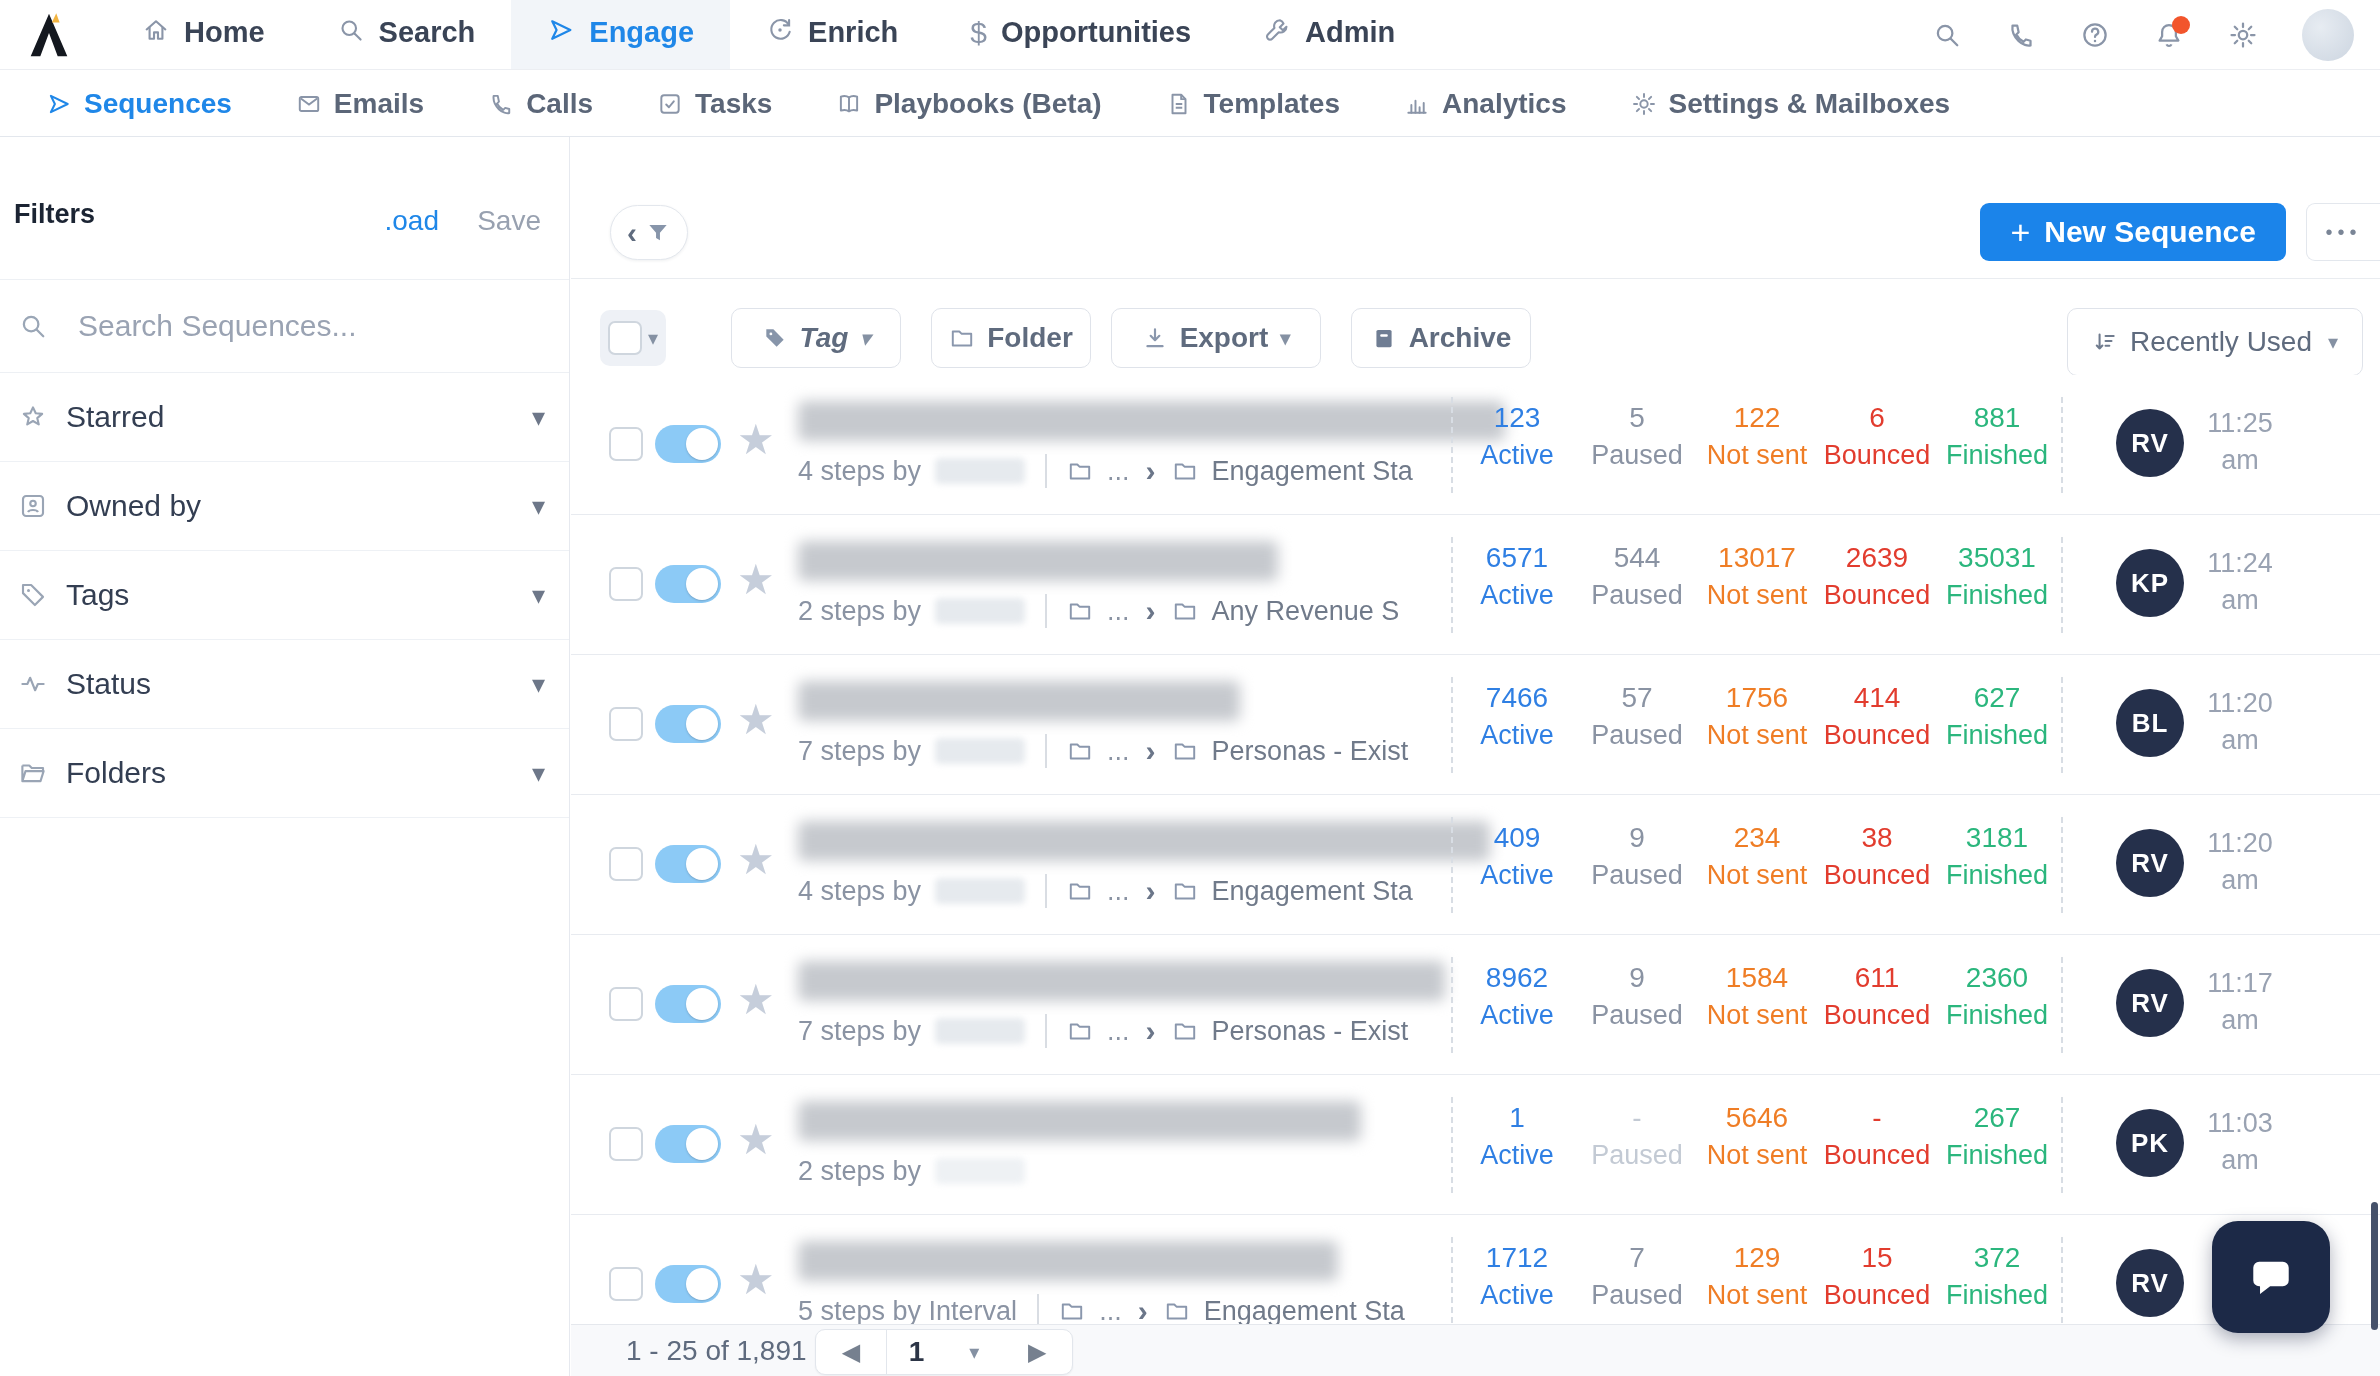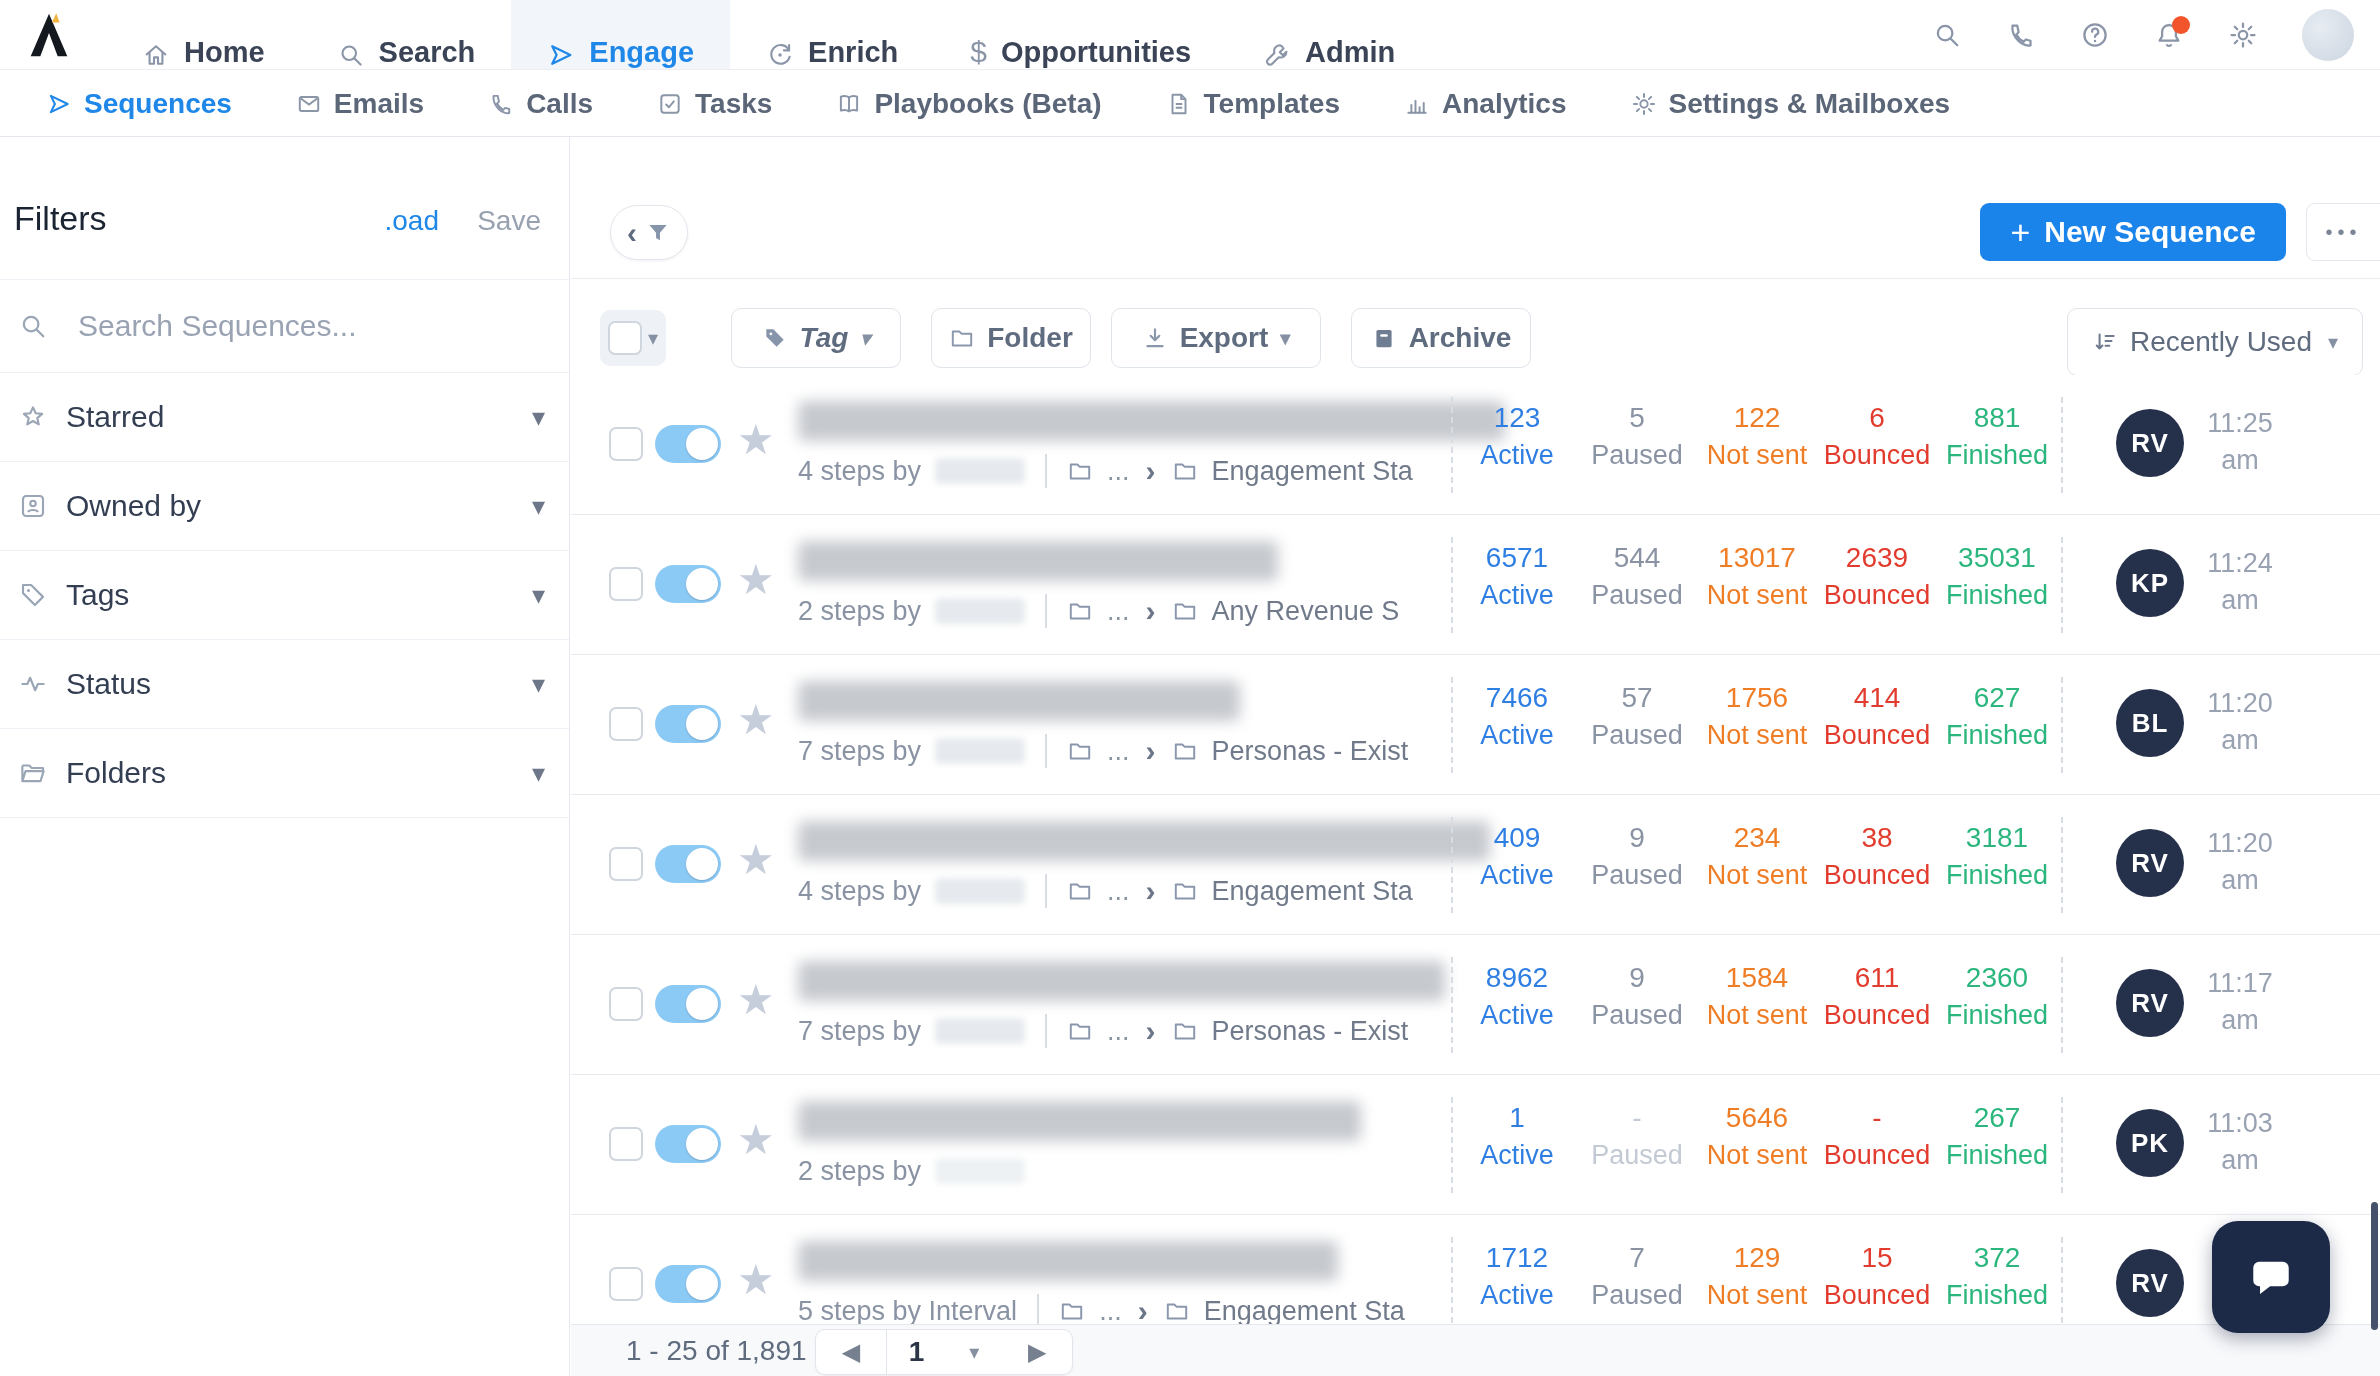--- a/index.html
+++ b/index.html
@@ -4,21 +4,21 @@
 <style>
   * { margin:0; padding:0; box-sizing:border-box; }
   html,body { background:#fff; }
   body { font-family:"Liberation Sans", sans-serif; color:#333e52; }
   #app { position:relative; width:2380px; height:1376px; background:#fff; overflow:hidden; }
 
   
   .topnav { position:absolute; left:0; top:0; width:2380px; height:70px; background:#fff;
             border-bottom:1px solid #eceef2; display:flex; align-items:stretch; }
   .logo { width:58px; margin:7px 26px 7px 22px; display:flex; align-items:center; }
-  .navitem { display:flex; align-items:flex-end; gap:14px; padding:0 36px; font-size:29px;
+  .navitem { display:flex; align-items:flex-start; gap:14px; padding:16px 36px; font-size:29px;
              font-weight:700; color:#3a4456; cursor:pointer; }
   .navitem .nicon { color:#8a95a8; display:flex; }
   .navitem.active { background:#f2f5f9; color:#1f87e8; }
   .navitem.active .nicon { color:#1f87e8; }
   .nav-right { margin-left:auto; display:flex; align-items:center; gap:44px; padding-right:26px; }
   .tool-ic { color:#8a95a8; display:flex; position:relative; cursor:pointer; }
   .bell-dot { position:absolute; top:-4px; right:-6px; width:18px; height:18px; border-radius:50%;
               background:#f2552c; }
   .user-avatar { width:52px; height:52px; border-radius:50%;
                  background:radial-gradient(circle at 35% 35%, #e7ecf2, #ccd5e0); }
@@ -29,21 +29,21 @@
   .subitem { display:flex; align-items:center; gap:12px; padding:0 32px; font-size:28px;
              font-weight:700; color:#5b6678; cursor:pointer; }
   .subitem .nicon { color:#8a95a8; display:flex; }
   .subitem.active { color:#1f87e8; }
   .subitem.active .nicon { color:#1f87e8; }
 
   
   .sidebar { position:absolute; left:0; top:137px; width:570px; height:1239px; background:#fff;
              border-right:1px solid #e6e9ef; }
   .f-head { position:relative; height:143px; border-bottom:1px solid #edf0f4; }
-  .f-title { position:absolute; left:14px; top:62px; font-size:34px; font-weight:400; color:#1b2433; }
+  .f-title { position:absolute; left:14px; top:62px; font-size:27px; font-weight:700; color:#1b2433; }
   .f-load { position:absolute; right:130px; top:68px; font-size:28px; color:#1f87e8; cursor:pointer; }
   .f-save { position:absolute; right:28px; top:68px; font-size:28px; color:#98a1b0; cursor:pointer; }
   .f-search { height:93px; border-bottom:1px solid #edf0f4; display:flex; align-items:center;
               gap:30px; padding:0 18px; }
   .f-search .nicon { color:#9aa6b6; }
   .f-search input { border:none; outline:none; flex:1; font-size:30px; color:#333e52;
                     font-family:"Liberation Sans", sans-serif; background:transparent; }
   .f-search input::placeholder { color:#9aa3b3; }
   .f-row { height:89px; border-bottom:1px solid #eef1f5; display:flex; align-items:center;
            padding:0 24px 0 18px; cursor:pointer; }

